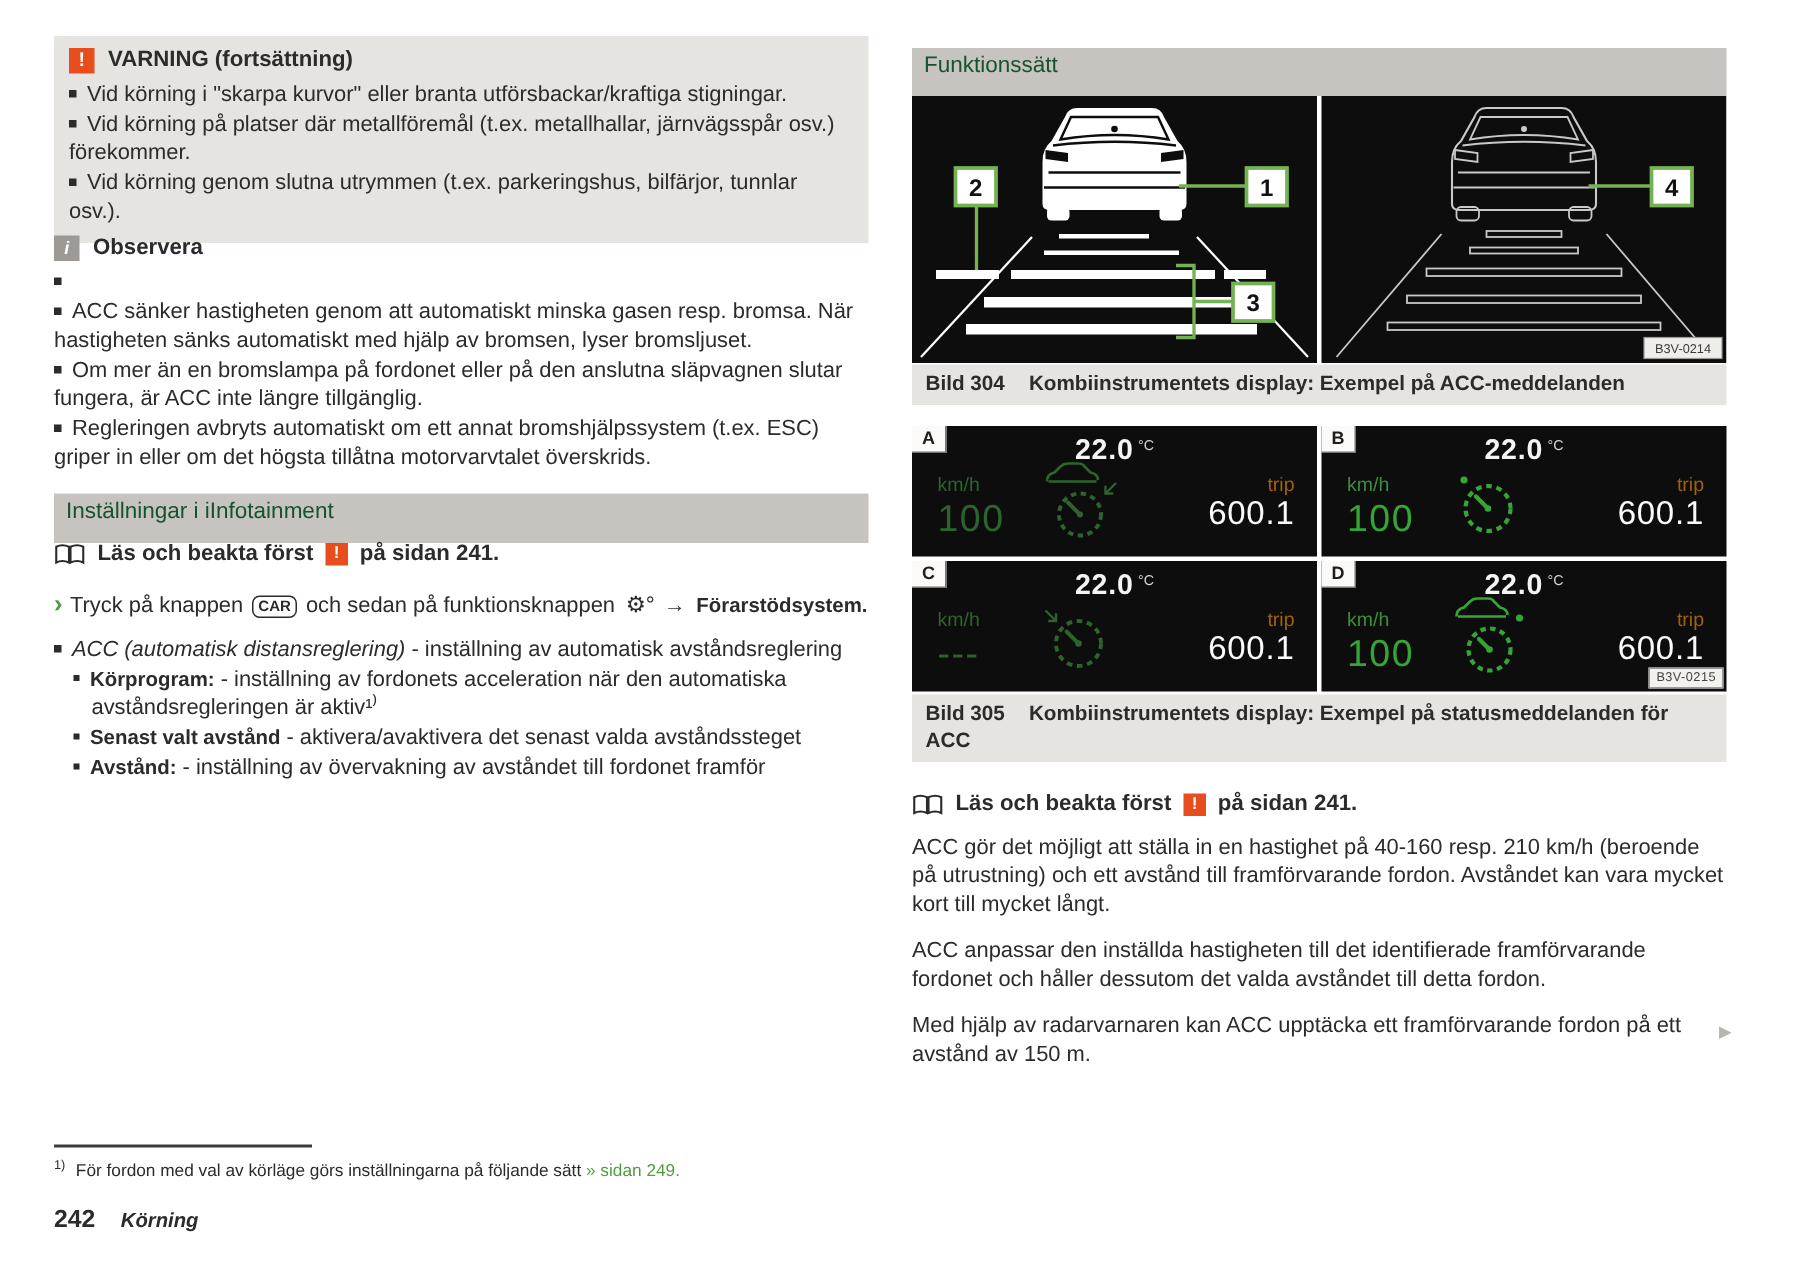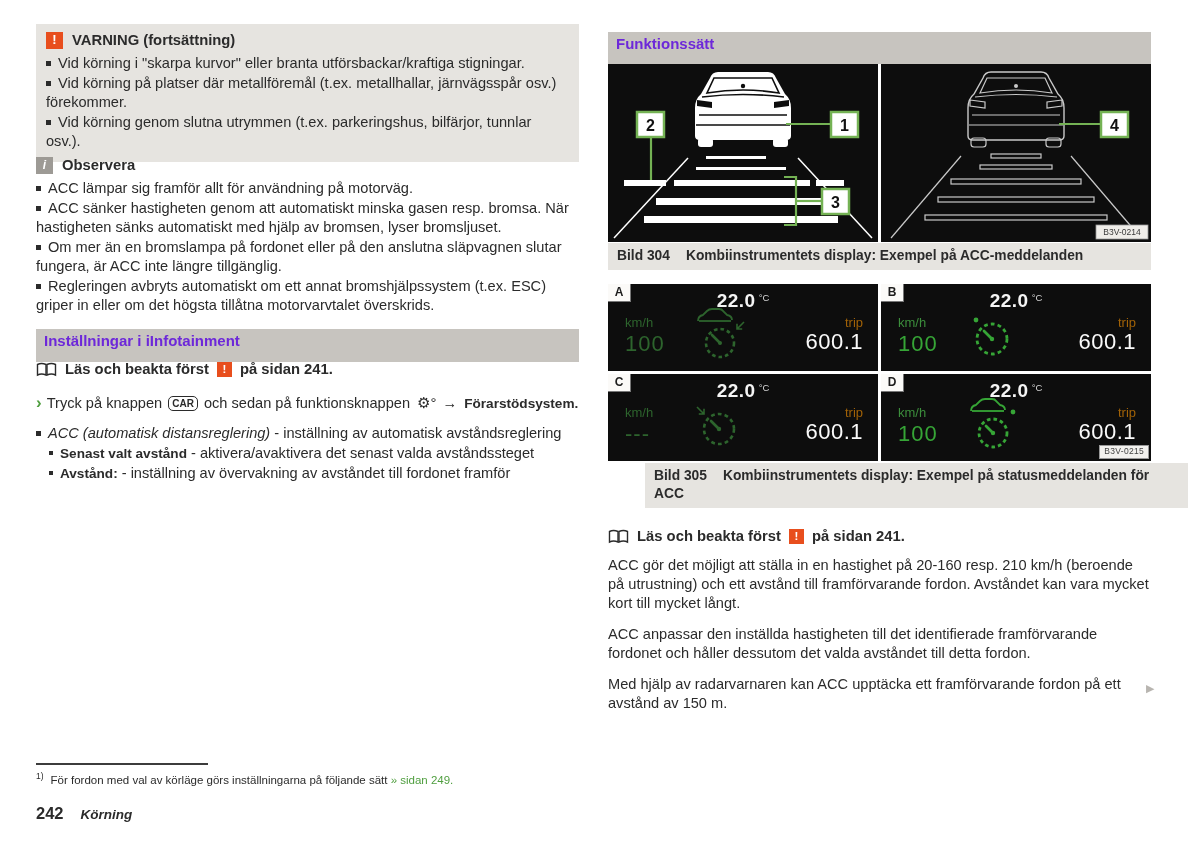--- a/index.html
+++ b/index.html
@@ -12,21 +12,21 @@
   
   .warning-box { top:24px; background:#e6e4e0; padding:7px 10px 10px 10px; }
   .box-title-row { display:flex; align-items:center; gap:9px; margin-bottom:4px; }
   .warn-chip { display:inline-flex; width:17px; height:17px; background:#e84e1d; color:#fff;
                font-weight:bold; font-size:13px; align-items:center; justify-content:center; flex:0 0 auto; }
   .warn-chip.small { width:15px; height:15px; font-size:11.5px; }
   .info-chip { display:inline-flex; width:17px; height:17px; background:#9d9a95; color:#fff;
                font-weight:bold; font-size:12px; font-style:italic; align-items:center; justify-content:center; flex:0 0 auto; }
   .box-title { font-weight:bold; font-size:14.8px; }
   .note-section { top:156px; }
-  .section-bar { background:#c7c4bf; color:#6d28d9; font-weight:bold; font-size:15px; padding:2px 8px; height:33px; }
+  .section-bar { background:#c7c4bf; color:#14532d; font-weight:normal; font-size:15px; padding:2px 8px; height:33px; }
   .bar-settings { top:329px; }
   .bar-function { top:32px; }
 
   
   ul.plain { list-style:none; }
   ul.plain li { margin:1px 0; }
   .sq { display:inline-block; width:5px; height:5px; background:#2b2b2b; margin:0 7px 2px 0; vertical-align:middle; }
   .sq.sm { width:4px; height:4px; }
   li.hang { padding-left:12px; text-indent:-12px; }
   li.lvl2 { margin-left:13px !important; }
@@ -45,33 +45,33 @@
   .gear { font-size:15px; margin:0 3px; }
   .arrow { margin:0 3px; }
   .step-target { font-weight:bold; font-size:13.6px; }
   .acc-bullets { top:423px; }
   .acc-bullets li { margin:2px 0; }
 
   
   .fig304 { top:64px; height:178px; background:#fff; }
   .caption-bar { background:#e6e4e0; padding:4px 9px 5px 9px; font-weight:bold; font-size:13.8px; line-height:1.3; }
   .cap304 { top:243px; }
-  .cap305 { top:463px;margin-left:37px; }
+  .cap305 { top:463px; }
   .cap-label { margin-right:16px; }
 
   .fig305 { top:284px; height:177px; display:grid; grid-template-columns:270px 270px; grid-template-rows:87px 87px; gap:3px; background:#fff; }
   .quad { position:relative; background:#0d0d0d; }
   .q-letter { position:absolute; top:0; left:0; width:23px; height:18px; background:#fbfaf8; color:#1d1d1d;
               font-size:12px; font-weight:bold; display:flex; align-items:center; justify-content:center;
               border-right:1px solid #777; border-bottom:1px solid #777; }
   .q-temp { position:absolute; top:5px; left:0; right:0; text-align:center; color:#f4f4f4; }
   .t-val { font-size:19px; font-weight:600; letter-spacing:0.5px; }
   .t-unit { font-size:9.5px; color:#d6d6d6; position:relative; top:-6px; margin-left:3px; }
   .q-spd-label { position:absolute; left:17px; top:31px; font-size:13px; }
-  .q-speed { position:absolute; left:17px; top:46px; font-size:22px; letter-spacing:1px; }
+  .q-speed { position:absolute; left:17px; top:46px; font-size:25px; letter-spacing:1px; }
   .q-gauge { position:absolute; left:84px; top:24px; }
   .q-trip-label { position:absolute; right:15px; top:31px; font-size:13px; color:#a16207; }
   .q-trip { position:absolute; right:15px; top:44px; font-size:22px; color:#fafafa; letter-spacing:0.5px; }
   .txt-bright { color:#36a536; }
   .txt-dim { color:#2d642d; }
   .lbl-bright { color:#3c8e3c; }
   .lbl-dim { color:#2d642d; }
   .code-chip { position:absolute; right:2px; bottom:2px; background:#f2f1ee; color:#444; font-size:8.5px;
                padding:0px 4px 1px 4px; border:1px solid #999; letter-spacing:0.3px; }
   .g.dim  .st { stroke:#2d642d; } .g.dim  .fl { fill:#2d642d; }
@@ -108,21 +108,21 @@
     <li><span class="sq"></span><span>Vid körning genom slutna utrymmen (t.ex. parkeringshus, bilfärjor, tunnlar osv.).</span></li>
   </ul>
 </div>
 
 <div class="col-left note-section">
   <div class="box-title-row">
     <span class="info-chip">i</span>
     <span class="box-title">Observera</span>
   </div>
   <ul class="plain">
-    <li><span class="sq"></span><span>ACC lämpar sig framför allt för användning på motorväg.</span></li>
+    <li><span class="sq"></span></li>
     <li><span class="sq"></span><span>ACC sänker hastigheten genom att automatiskt minska gasen resp. bromsa. När hastigheten sänks automatiskt med hjälp av bromsen, lyser bromsljuset.</span></li>
     <li><span class="sq"></span><span>Om mer än en bromslampa på fordonet eller på den anslutna släpvagnen slutar fungera, är ACC inte längre tillgänglig.</span></li>
     <li><span class="sq"></span><span>Regleringen avbryts automatiskt om ett annat bromshjälpssystem (t.ex. ESC) griper in eller om det högsta tillåtna motorvarvtalet överskrids.</span></li>
   </ul>
 </div>
 
 <div class="col-left section-bar bar-settings">Inställningar i iInfotainment</div>
 
 <div class="col-left read-first rf-left">
   <svg class="book-ico" width="21" height="15" viewBox="0 0 21 15">
@@ -137,20 +137,21 @@
 <p class="col-left step-line">
   <span class="chev">›</span><span>Tryck på knappen</span>
   <span class="car-btn">CAR</span>
   <span>och sedan på funktionsknappen</span>
   <span class="gear">⚙°</span><span class="arrow">→</span>
   <span class="step-target">Förarstödsystem.</span>
 </p>
 
 <ul class="col-left plain acc-bullets">
   <li class="hang"><span class="sq"></span><span class="lead-italic">ACC (automatisk distansreglering)</span><span> - inställning av automatisk avståndsreglering</span></li>
+  <li class="hang lvl2"><span class="sq sm"></span><span class="lead-bold">Körprogram:</span><span> - inställning av fordonets acceleration när den automatiska avståndsregleringen är aktiv¹⁾</span></li>
   <li class="hang lvl2"><span class="sq sm"></span><span class="lead-bold">Senast valt avstånd</span><span> - aktivera/avaktivera det senast valda avståndssteget</span></li>
   <li class="hang lvl2"><span class="sq sm"></span><span class="lead-bold">Avstånd:</span><span> - inställning av övervakning av avståndet till fordonet framför</span></li>
 </ul>
 
 <div class="col-right-x section-bar bar-function">Funktionssätt</div>
 
 <div class="col-right-x fig304">
   <svg width="543" height="178" viewBox="0 0 543 178">
     <rect x="0" y="0" width="543" height="178" fill="#fff"></rect>
     <rect x="0" y="0" width="270" height="178" fill="#0d0d0d"></rect>
@@ -312,21 +313,21 @@
   <svg class="book-ico" width="21" height="15" viewBox="0 0 21 15">
     <path d="M1.5,2.5 Q5.5,0.5 10,2.5 L10,13 Q5.5,11 1.5,13 Z" fill="none" stroke="#2b2b2b" stroke-width="1.4"></path>
     <path d="M19.5,2.5 Q15.5,0.5 11,2.5 L11,13 Q15.5,11 19.5,13 Z" fill="none" stroke="#2b2b2b" stroke-width="1.4"></path>
   </svg>
   <span>Läs och beakta först</span>
   <span class="warn-chip small">!</span>
   <span>på sidan 241.</span>
 </div>
 
 <div class="col-right-x paras">
-  <p>ACC gör det möjligt att ställa in en hastighet på 20-160 resp. 210 km/h (beroende på utrustning) och ett avstånd till framförvarande fordon. Avståndet kan vara mycket kort till mycket långt.</p>
+  <p>ACC gör det möjligt att ställa in en hastighet på 40-160 resp. 210 km/h (beroende på utrustning) och ett avstånd till framförvarande fordon. Avståndet kan vara mycket kort till mycket långt.</p>
   <p>ACC anpassar den inställda hastigheten till det identifierade framförvarande fordonet och håller dessutom det valda avståndet till detta fordon.</p>
   <p>Med hjälp av radarvarnaren kan ACC upptäcka ett framförvarande fordon på ett avstånd av 150 m.</p>
 </div>
 
 <span class="continue-arrow">▶</span>
 
 <div class="fn-rule"></div>
 <p class="col-left footnote">
   <span class="fn-marker">1)</span><span>För fordon med val av körläge görs inställningarna på följande sätt</span>
   <a class="fn-link">» sidan 249.</a>

